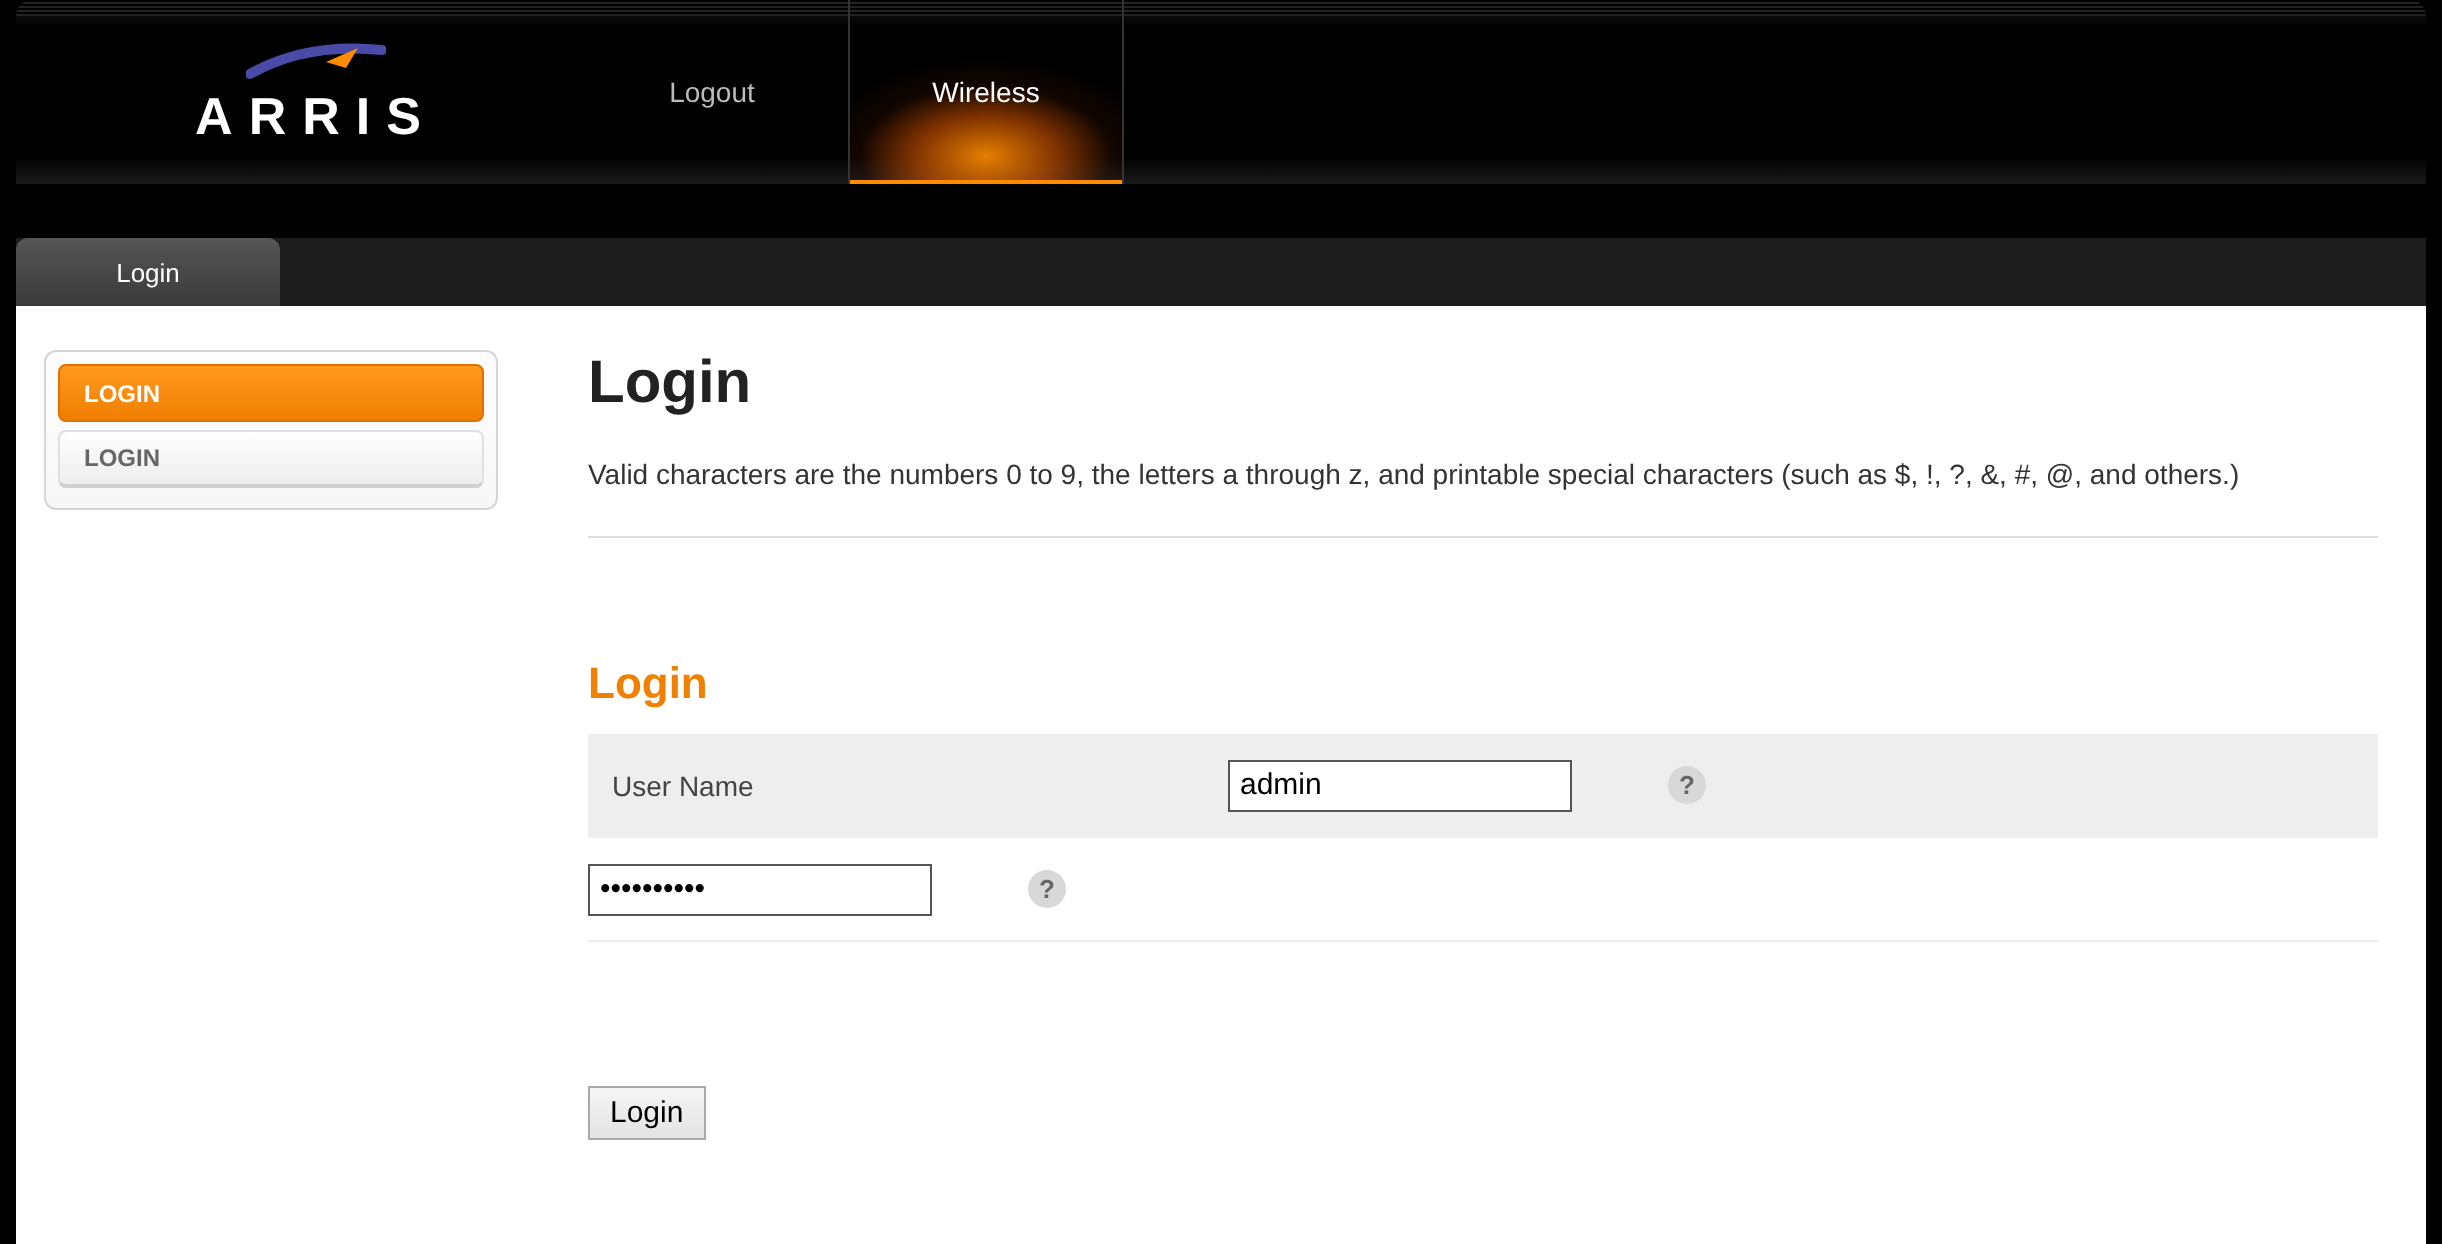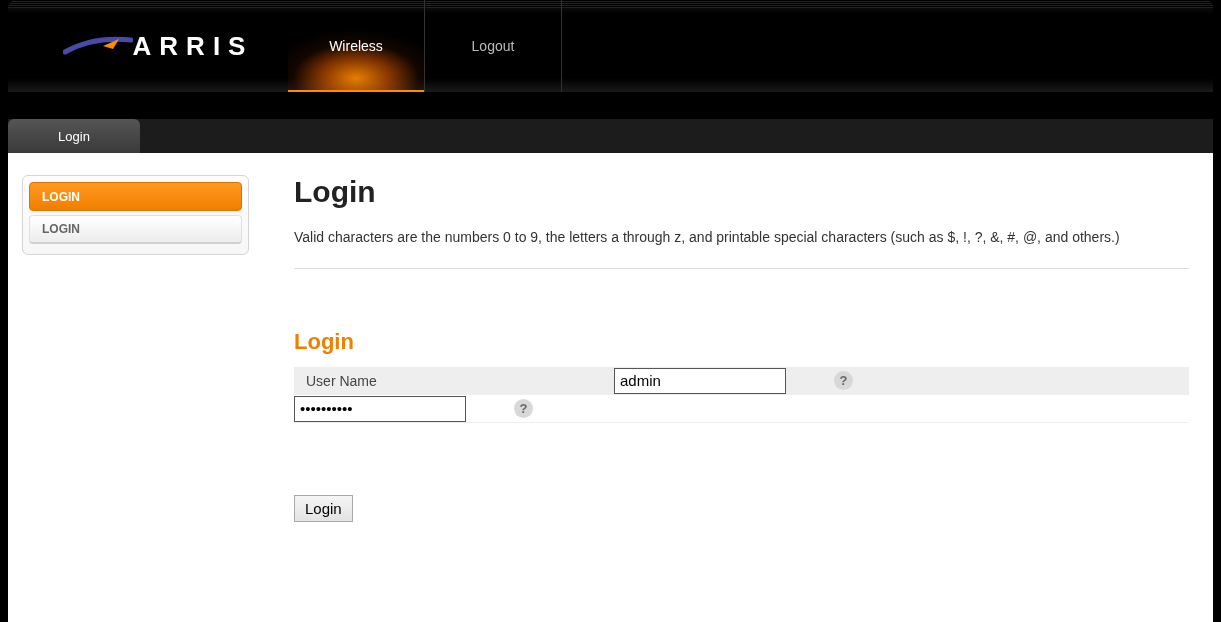--- a/index.html
+++ b/index.html
@@ -23,21 +23,21 @@
       content: "";
       position: absolute;
       top: 0; left: 0; right: 0;
       height: 8px;
       background: repeating-linear-gradient(0deg, #222 0, #222 1px, #000 1px, #000 2px);
       border-radius: 8px 8px 0 0;
     }
     .logo-area {
       width: 280px;
       display: flex;
-      flex-direction: row;
+      flex-direction: column;
       align-items: center;
       justify-content: center;
       padding-left: 20px;
     }
     .logo-swoosh {
       width: 70px;
       height: 22px;
       position: relative;
       margin-bottom: 2px;
     }
@@ -154,21 +154,21 @@
     }
     .section-title {
       font-size: 22px;
       color: #f08000;
       font-weight: bold;
       margin-bottom: 12px;
     }
     .form-row {
       display: flex;
       align-items: center;
-      height: 28px;
+      height: 52px;
       border-bottom: 1px solid #eee;
     }
     .form-row.shaded {
       background: #eeeeee;
     }
     .form-label {
       width: 320px;
       padding-left: 12px;
       font-size: 14px;
       color: #444;
@@ -216,25 +216,25 @@
   <div class="logo-area">
     <div class="logo-swoosh">
       <svg viewBox="0 0 70 22" width="70" height="22">
         <path d="M 2 18 Q 30 2 68 6" stroke="#4a4aa8" stroke-width="5" fill="none" stroke-linecap="round"></path>
         <path d="M 40 12 L 56 5 L 50 15 Z" fill="#ff8c00"></path>
       </svg>
     </div>
     <div class="logo-text">ARRIS</div>
   </div>
   <div class="nav-tabs">
+    <div class="nav-tab">
+      <span>Logout</span>
+    </div>
     <div class="nav-tab active">
       <span>Wireless</span>
-    </div>
-    <div class="nav-tab">
-      <span>Logout</span>
     </div>
   </div>
 </div>
 
 <div class="subnav">
   <div class="subnav-tab">
     <span>Login</span>
   </div>
 </div>
 

